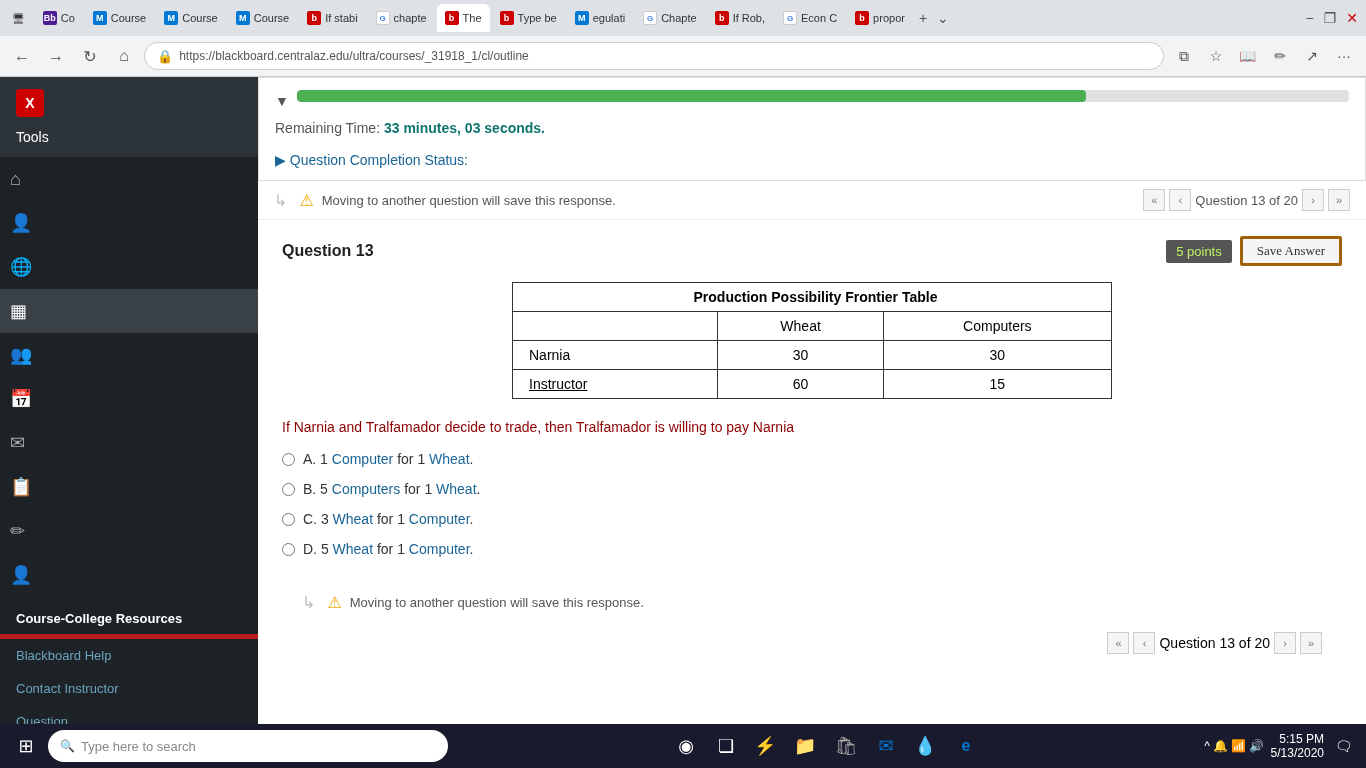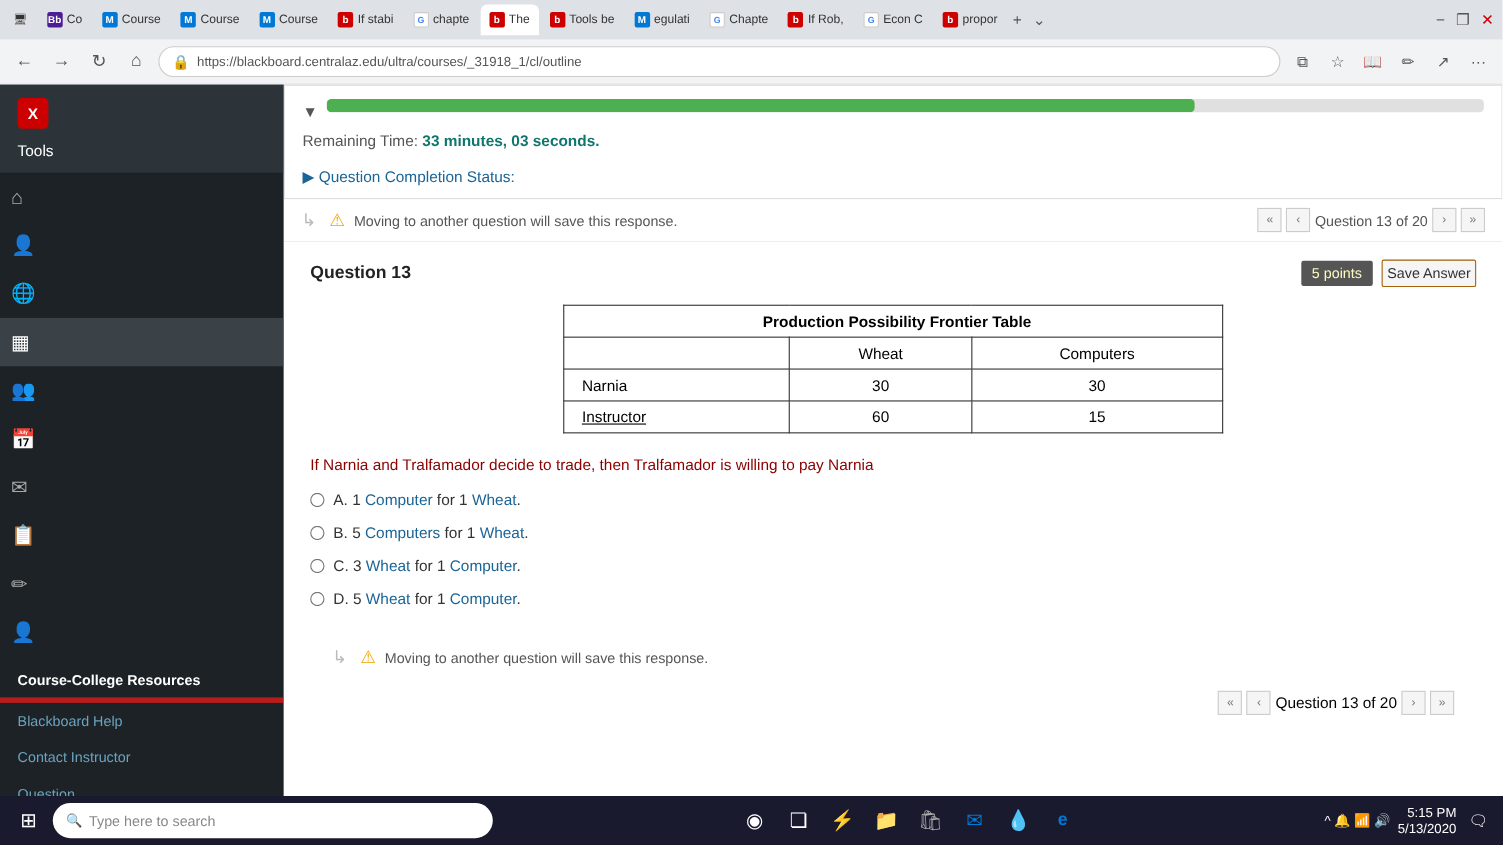--- a/index.html
+++ b/index.html
@@ -270,33 +270,34 @@
       font-weight: bold;
       color: #222;
     }
     .question-meta {
       display: flex;
       align-items: center;
       gap: 8px;
     }
     .points-badge {
       background: #555;
-      color: #fef9c3;
+      color: #bef264;
       padding: 4px 10px;
       font-size: 13px;
       border-radius: 2px;
     }
     .save-answer-btn {
       background: #f5f5f5;
-      border: 1px solid #a16207;
-      padding: 4px 4px;
+      border: 3px solid #a16207;
+      padding: 4px 14px;
       font-size: 13px;
       cursor: pointer;
       color: #333;
       border-radius: 2px;
+      font-family: Liberation Serif, serif;
     }
 
     
     .ppf-table {
       border-collapse: collapse;
       margin: 0 auto 20px;
       width: 600px;
       border: 1px solid #333;
     }
     .ppf-table th, .ppf-table td {
@@ -490,21 +491,21 @@
     <div class="tab">
       <span class="tab-icon google">G</span>
       <span>chapte</span>
     </div>
     <div class="tab active">
       <span class="tab-icon bb2">b</span>
       <span>The</span>
     </div>
     <div class="tab">
       <span class="tab-icon bb2">b</span>
-      <span>Tools be</span>
+      <span>Type be</span>
     </div>
     <div class="tab">
       <span class="tab-icon ms">M</span>
       <span>egulati</span>
     </div>
     <div class="tab">
       <span class="tab-icon google">G</span>
       <span>Chapte</span>
     </div>
     <div class="tab">

